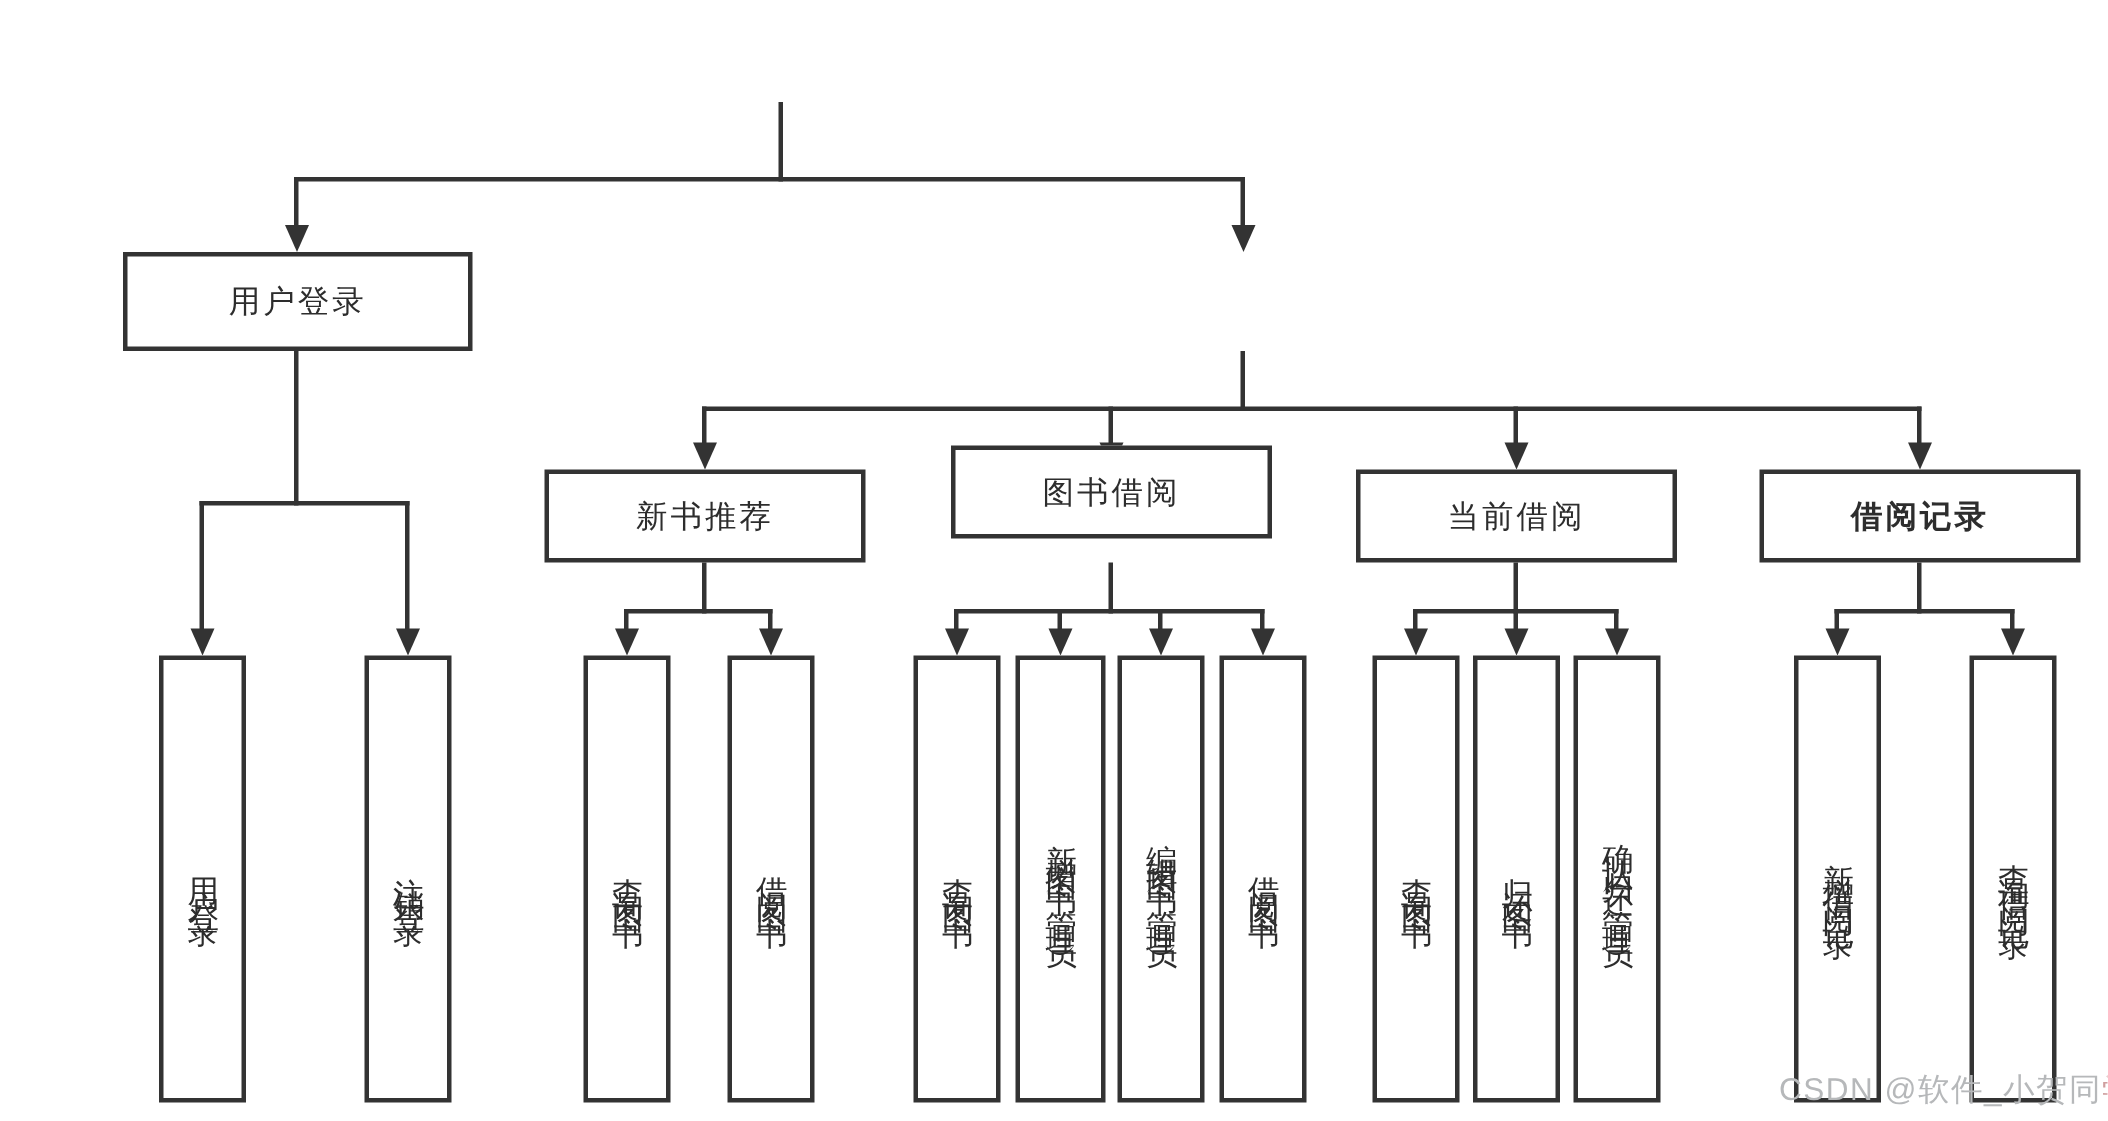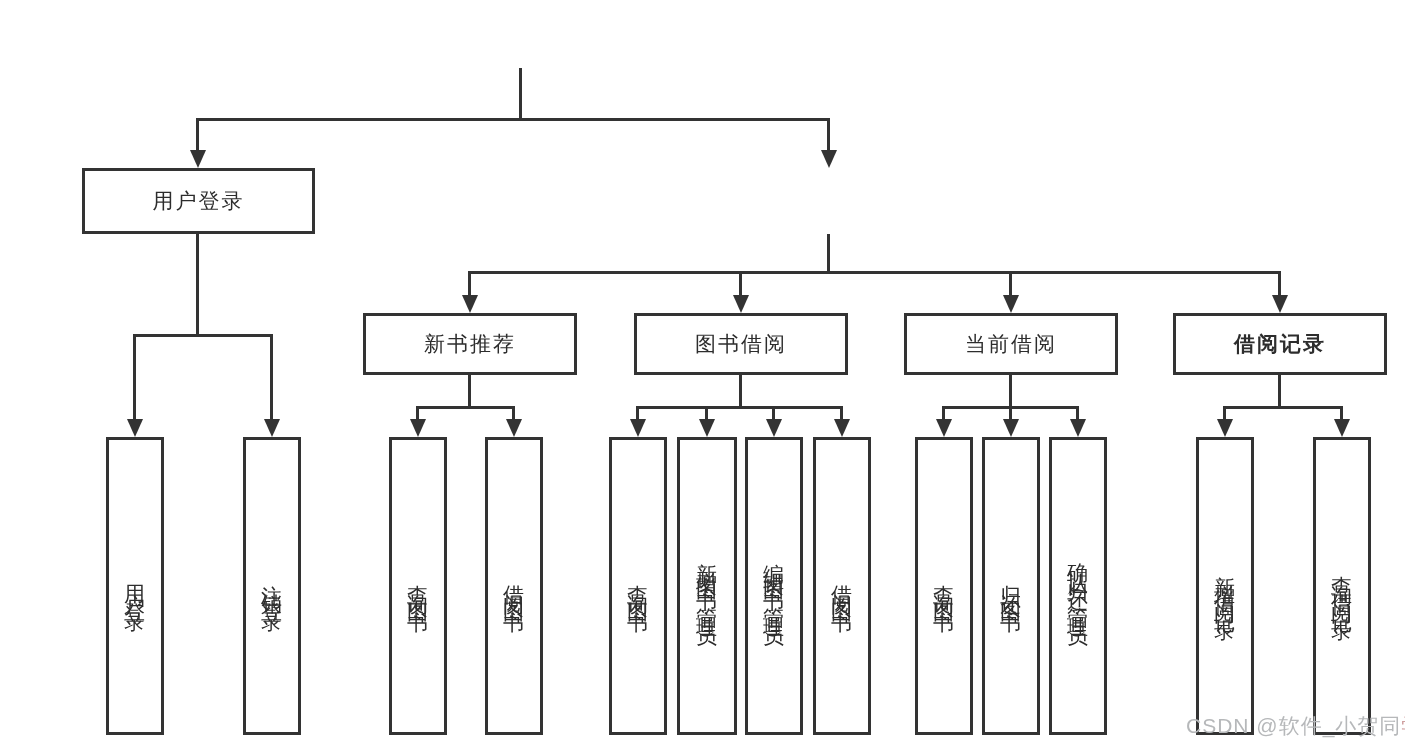--- a/index.html
+++ b/index.html
@@ -77,21 +77,21 @@
   <div class="vl" style="left:468px; top:271px; height:26px;"></div>
   <div class="ar" style="left:462px; top:295px;"></div>
   <div class="vl" style="left:739px; top:271px; height:26px;"></div>
   <div class="ar" style="left:733px; top:295px;"></div>
   <div class="vl" style="left:1009px; top:271px; height:26px;"></div>
   <div class="ar" style="left:1003px; top:295px;"></div>
   <div class="vl" style="left:1278px; top:271px; height:26px;"></div>
   <div class="ar" style="left:1272px; top:295px;"></div>
 
   <div class="hbox" style="left:363px; top:313px; width:208px; height:56px;">新书推荐</div>
-  <div class="hbox" style="left:634px; top:313px; width:208px; height:56px;">图书借阅</div>
+  <div class="hbox" style="left:634px; top:297px; width:208px; height:56px;">图书借阅</div>
   <div class="hbox" style="left:904px; top:313px; width:208px; height:56px;text-align:right;">当前借阅</div>
   <div class="hbox" style="left:1173px; top:313px; width:208px; height:56px;font-weight:bold;">借阅记录</div>
 
   <div class="vl" style="left:468px; top:375px; height:34px;"></div>
   <div class="hl" style="left:416px; top:406px; width:99px;"></div>
   <div class="vl" style="left:416px; top:406px; height:15px;"></div>
   <div class="ar" style="left:410px; top:419px;"></div>
   <div class="vl" style="left:512px; top:406px; height:15px;"></div>
   <div class="ar" style="left:506px; top:419px;"></div>
 

